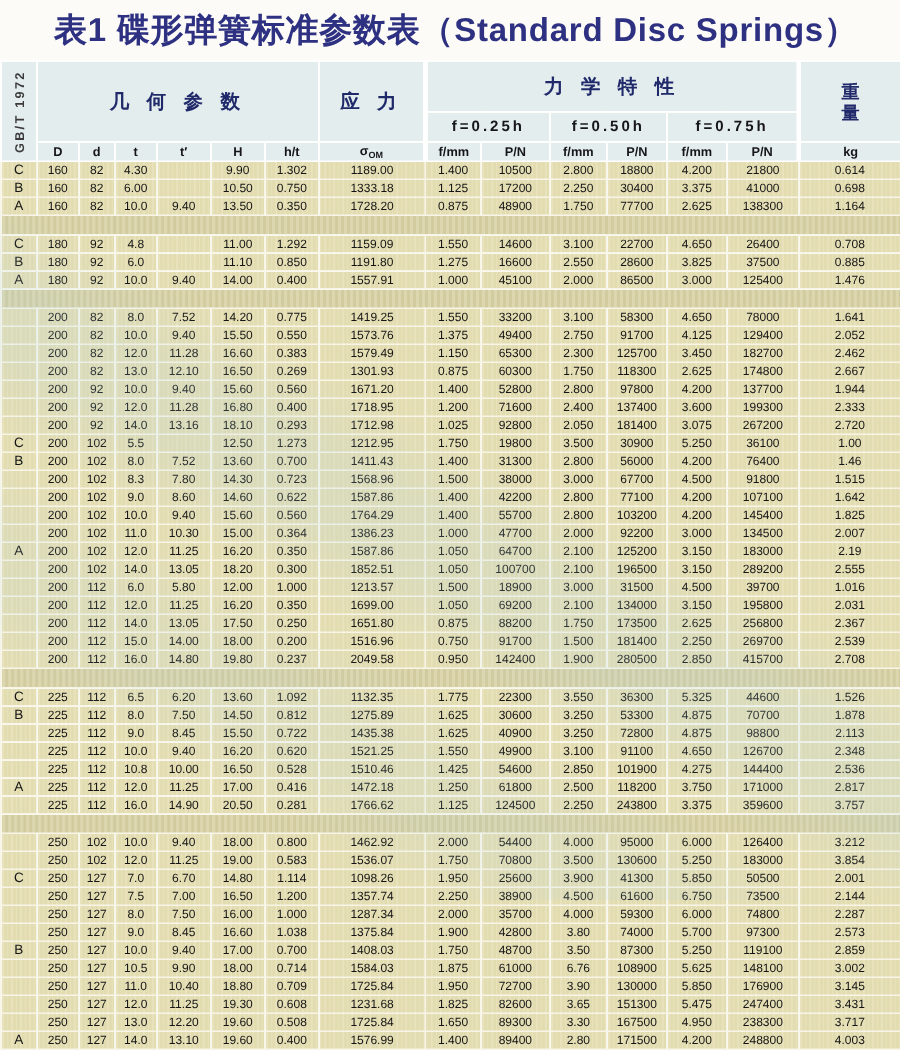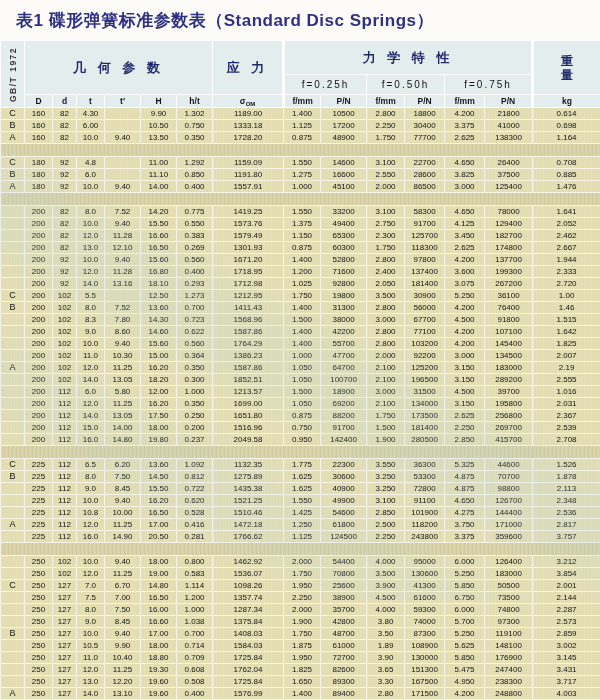--- a/index.html
+++ b/index.html
@@ -1,36 +1,36 @@
 <!DOCTYPE html>
 <html><head>
 <meta charset="utf-8">
 <style>
   * { margin:0; padding:0; box-sizing:border-box; }
   html,body { width:600px; height:700px; overflow:hidden; }
   body { background:#fbfaf5; font-family:"Liberation Sans", sans-serif; position:relative; }
 
   .title-bar { position:absolute; top:0; left:0; width:600px; height:40px;
     background:#fcfbf7; display:flex; align-items:center; }
-  .title { font-size:17px; font-weight:bold; color:#2e3181; padding-left:16px;
+  .title { font-size:22px; font-weight:bold; color:#2e3181; padding-left:36px;
     letter-spacing:0.5px; white-space:nowrap;text-align:right; }
 
   table { position:absolute; top:40px; left:0; width:600px;
     border-collapse:collapse; table-layout:fixed; }
 
   th, td { border:1px solid #f8f5e8; padding:0; overflow:hidden;
     white-space:nowrap; text-align:center; }
 
   
   thead th { background:#e4edee; border:1.5px solid #ffffff; }
   tr.h1 th { height:34px; }
   tr.h2 th { height:20px; }
   tr.h3 th { height:13px; font-size:8.5px; font-weight:bold; color:#15151a; }
   .cn-head { font-size:13px; font-weight:bold; color:#202a6a; letter-spacing:4px; }
-  .defl { font-size:10px; font-weight:normal; color:#15151a; letter-spacing:2px; }
+  .defl { font-size:10px; font-weight:bold; color:#15151a; letter-spacing:2px; }
   .mech-start { border-left:3px solid #ffffff !important; }
   .kg-col { border-left:3px solid #ffffff !important; }
   .weight-cell div { font-size:12px; font-weight:bold; color:#202a6a; line-height:14px; }
   .gbt-cell { vertical-align:middle; }
   .gbt-vert { writing-mode:vertical-rl; transform:rotate(180deg);
     font-size:8.5px; color:#3a3a3a; letter-spacing:1.5px; margin:0 auto; height:60px; }
   sub { font-size:6px; vertical-align:-2px; }
 
   
   tbody td { background:#e6dfb4; height:11px; font-size:8px; line-height:11px; color:#141414;
@@ -803,21 +803,21 @@
         <td class="lbl"></td>
         <td>250</td>
         <td>127</td>
         <td>10.5</td>
         <td>9.90</td>
         <td>18.00</td>
         <td>0.714</td>
         <td>1584.03</td>
         <td>1.875</td>
         <td>61000</td>
-        <td>1.89</td>
+        <td>6.76</td>
         <td>108900</td>
         <td>5.625</td>
         <td>148100</td>
         <td>3.002</td>
       </tr>
       <tr>
         <td class="lbl"></td>
         <td>250</td>
         <td>127</td>
         <td>11.0</td>
@@ -834,21 +834,21 @@
         <td>3.145</td>
       </tr>
       <tr>
         <td class="lbl"></td>
         <td>250</td>
         <td>127</td>
         <td>12.0</td>
         <td>11.25</td>
         <td>19.30</td>
         <td>0.608</td>
-        <td>1762.04</td>
+        <td>1231.68</td>
         <td>1.825</td>
         <td>82600</td>
         <td>3.65</td>
         <td>151300</td>
         <td>5.475</td>
         <td>247400</td>
         <td>3.431</td>
       </tr>
       <tr>
         <td class="lbl"></td>

